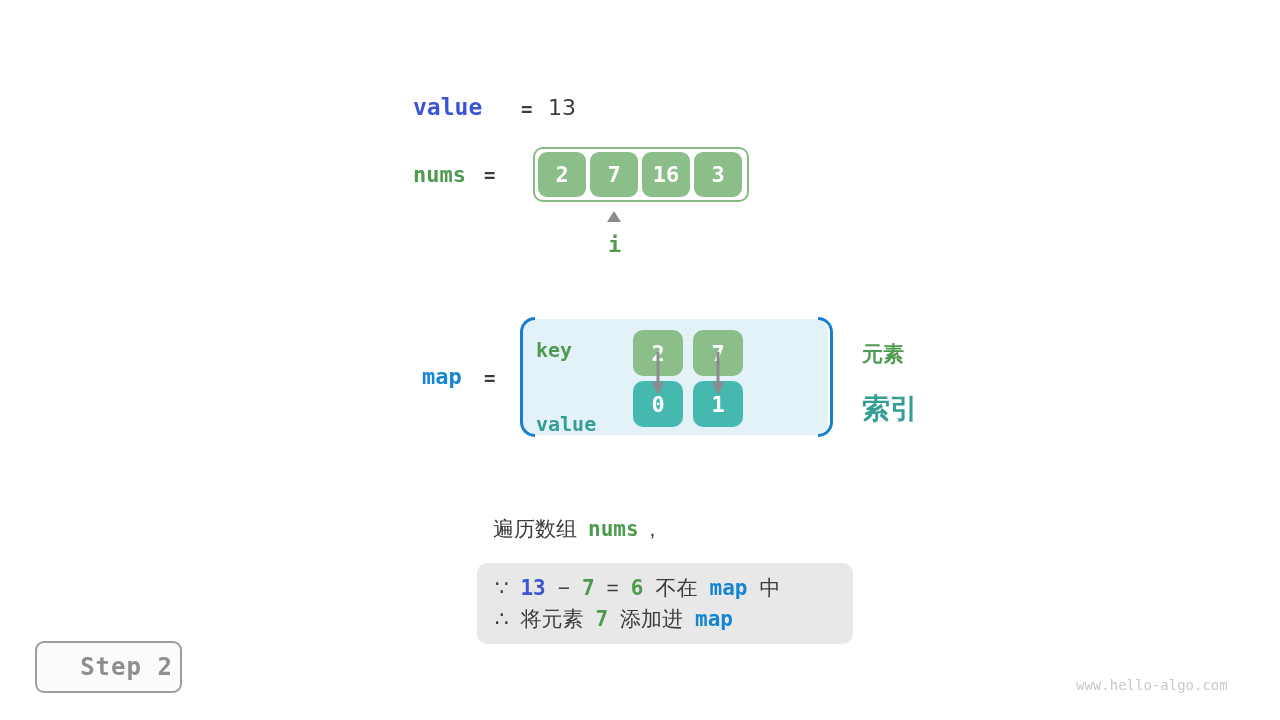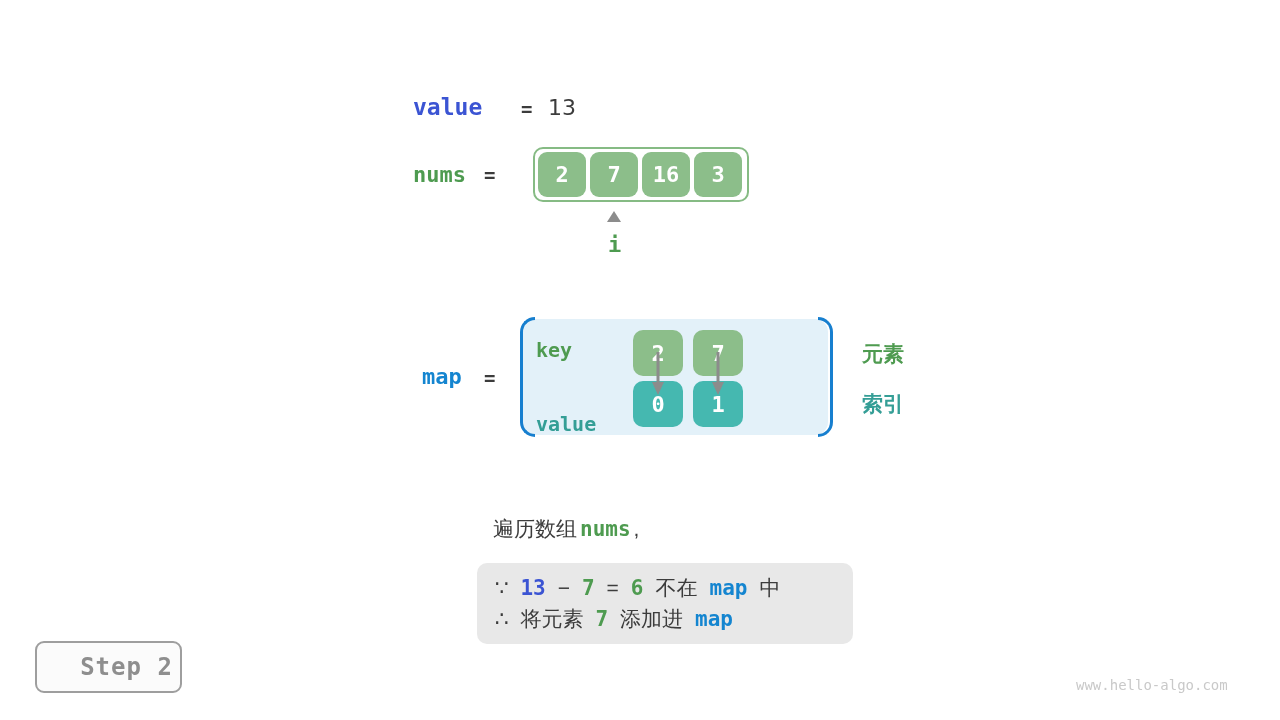--- a/index.html
+++ b/index.html
@@ -40,24 +40,24 @@
   .key-label{left:536px;top:338px;width:74px;font:bold 20px "DejaVu Sans Mono",monospace;color:var(--green_text);}
   .value-label{left:536px;top:412px;width:74px;text-align:left;font:bold 20px "DejaVu Sans Mono",monospace;color:var(--teal_text);}
   .map-cell{width:50px;height:46px;border-radius:10px;color:#fff;
     font:bold 22px "DejaVu Sans Mono",monospace;display:flex;align-items:center;justify-content:center;}
   .key-cell{background:var(--green_cell);top:330px;}
   .value-cell{background:var(--teal_cell);top:381px;}
   .cell-col1{left:633px;} .cell-col2{left:693px;}
   .kv-arrow{width:16px;height:46px;top:351px;z-index:3;}
   .arrow-col1{left:650px;} .arrow-col2{left:710px;}
   .element-label{left:862px;top:340px;font-weight:bold;font-size:21px;color:var(--green_text);}
-  .index-label{left:862px;top:390px;font-weight:bold;font-size:21px;color:var(--teal_text);}
+  .index-label{left:862px;top:390px;font-weight:bold;font-size:28px;color:var(--teal_text);}
 
   
-  .caption{left:493px;top:515px;display:flex;align-items:baseline;column-gap:3px;
+  .caption{left:493px;top:515px;display:flex;align-items:baseline;column-gap:11px;
     font-size:21px;color:var(--dark_text);}
   .caption .code{font:bold 21px "DejaVu Sans Mono",monospace;color:var(--green_text);}
 
   
   .note-box{left:477px;top:563px;width:376px;height:81px;background:var(--note_fill);
     border-radius:10px;padding:8px 18px;display:flex;flex-direction:column;justify-content:space-evenly;}
   .note-line{display:flex;align-items:baseline;column-gap:12px;font-size:21px;color:var(--dark_text);}
   .tok-blue{font:bold 21px "DejaVu Sans Mono",monospace;color:var(--royal_blue);}
   .tok-green{font:bold 21px "DejaVu Sans Mono",monospace;color:var(--green_text);}
   .tok-azure{font:bold 21px "DejaVu Sans Mono",monospace;color:var(--azure_blue);}

